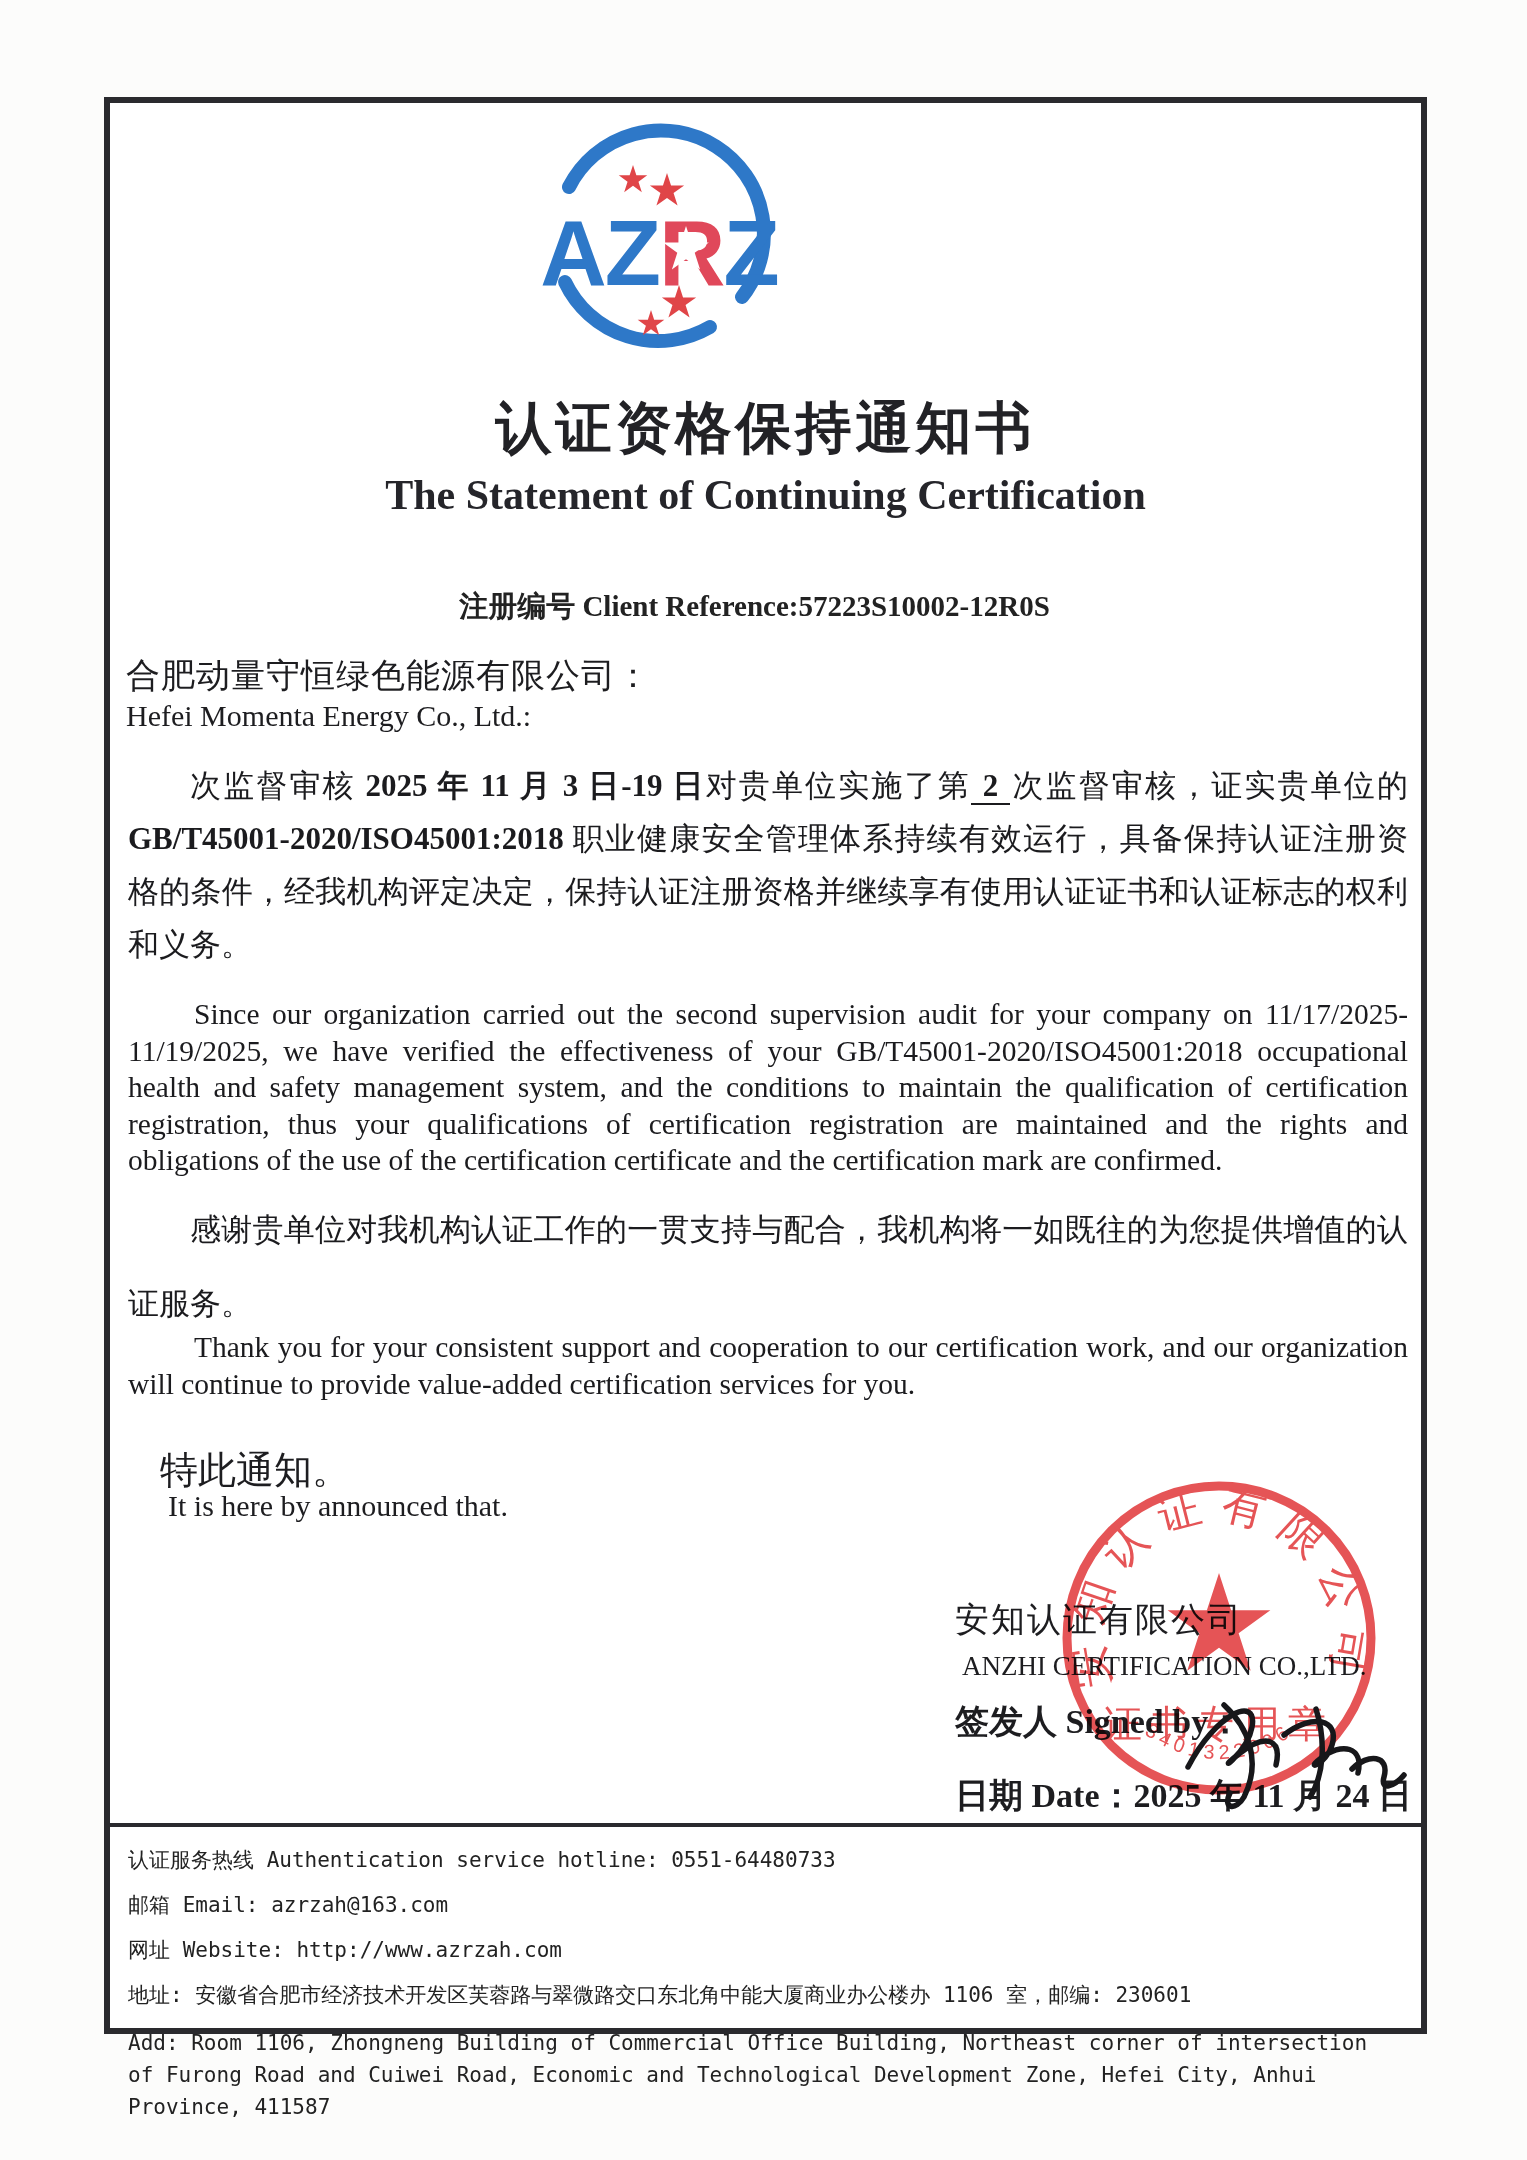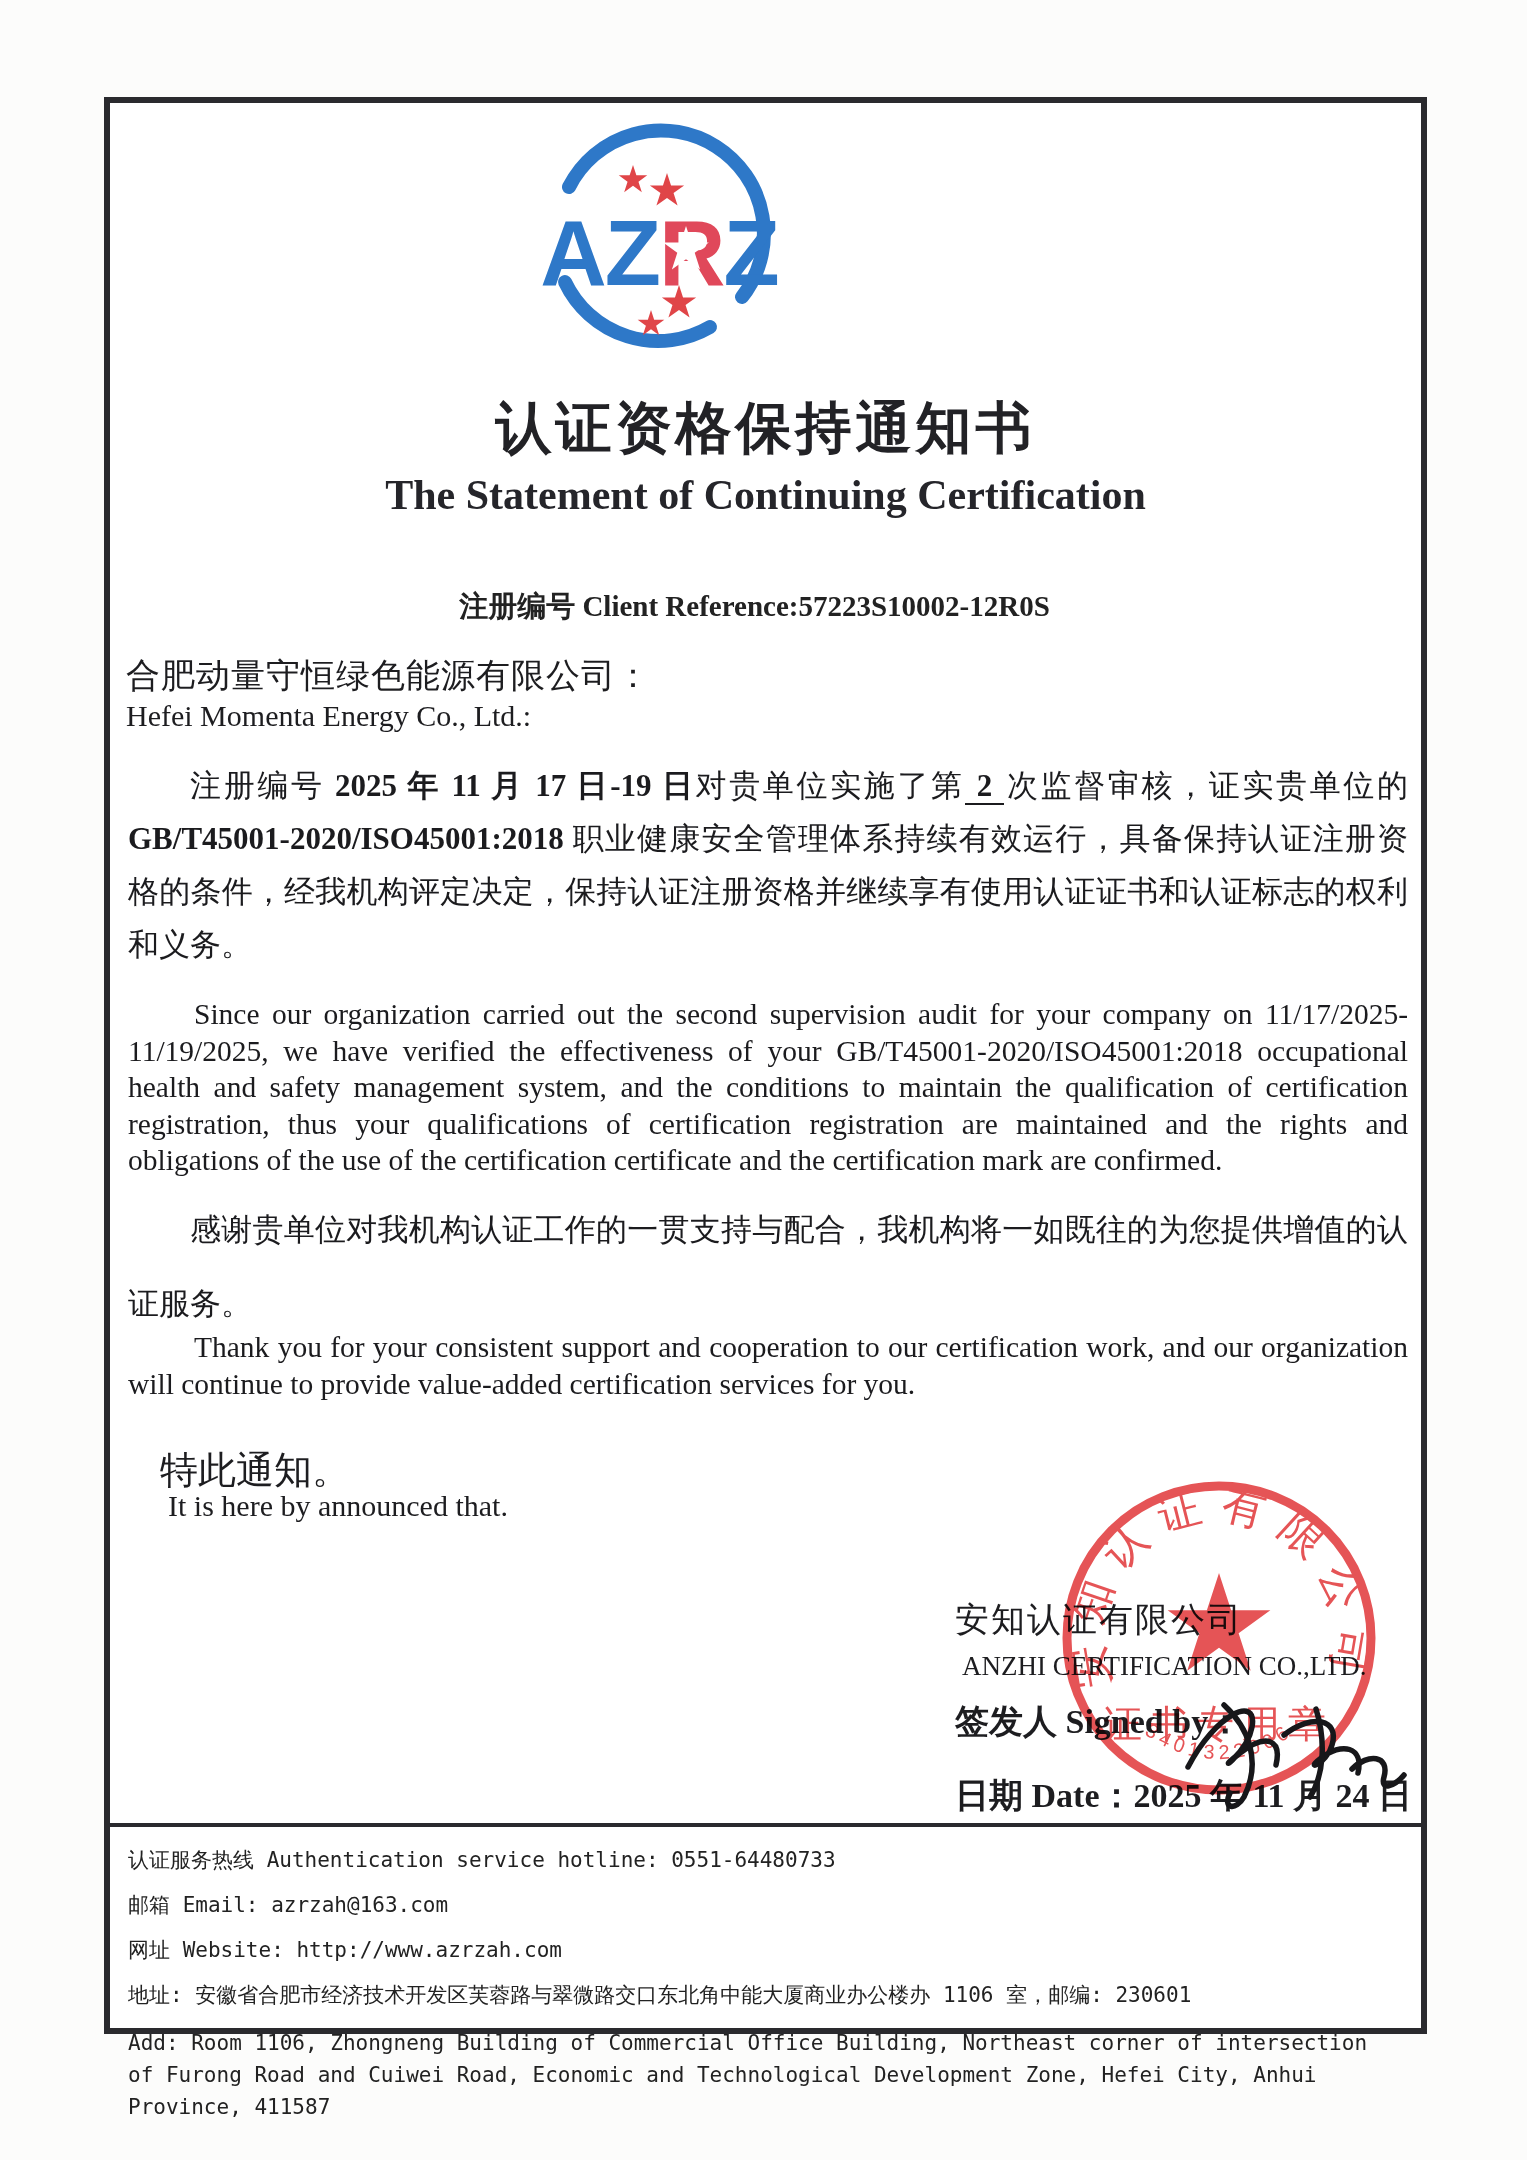--- a/index.html
+++ b/index.html
@@ -90,21 +90,21 @@
     <use href="#star5" transform="translate(148,137) scale(24)" fill="#ffffff"></use>
   </svg>
 
   <div class="abs title-en">The Statement of Continuing Certification</div>
   <div class="abs title-cn">认证资格保持通知书</div>
   <div class="abs ref-line">注册编号 Client Reference:57223S10002-12R0S</div>
 
   <div class="abs recipient-cn">合肥动量守恒绿色能源有限公司：</div>
   <div class="abs recipient-en">Hefei Momenta Energy Co., Ltd.:</div>
 
-  <div class="abs para p-cn1"><span>注册编号 </span><span class="bold">2025 年 11 月 17 日-19 日</span><span>对贵单位实施了第</span><span class="u-num">2</span><span>次监督审核，证实贵单位的 </span><span class="bold">GB/T45001-2020/ISO45001:2018</span><span> 职业健康安全管理体系持续有效运行，具备保持认证注册资格的条件，经我机构评定决定，保持认证注册资格并继续享有使用认证证书和认证标志的权利和义务。</span></div>
+  <div class="abs para p-cn1"><span>次监督审核 </span><span class="bold">2025 年 11 月 3 日-19 日</span><span>对贵单位实施了第</span><span class="u-num">2</span><span>次监督审核，证实贵单位的 </span><span class="bold">GB/T45001-2020/ISO45001:2018</span><span> 职业健康安全管理体系持续有效运行，具备保持认证注册资格的条件，经我机构评定决定，保持认证注册资格并继续享有使用认证证书和认证标志的权利和义务。</span></div>
 
   <div class="abs para p-en1">Since our organization carried out the second supervision audit for your company on 11/17/2025-11/19/2025, we have verified the effectiveness of your GB/T45001-2020/ISO45001:2018 occupational health and safety management system, and the conditions to maintain the qualification of certification registration, thus your qualifications of certification registration are maintained and the rights and obligations of the use of the certification certificate and the certification mark are confirmed.</div>
 
   <div class="abs para p-cn2">感谢贵单位对我机构认证工作的一贯支持与配合，我机构将一如既往的为您提供增值的认证服务。</div>
 
   <div class="abs para p-en2">Thank you for your consistent support and cooperation to our certification work, and our organization will continue to provide value-added certification services for you.</div>
 
   <div class="abs notice-cn">特此通知。</div>
   <div class="abs notice-en">It is here by announced that.</div>
 

